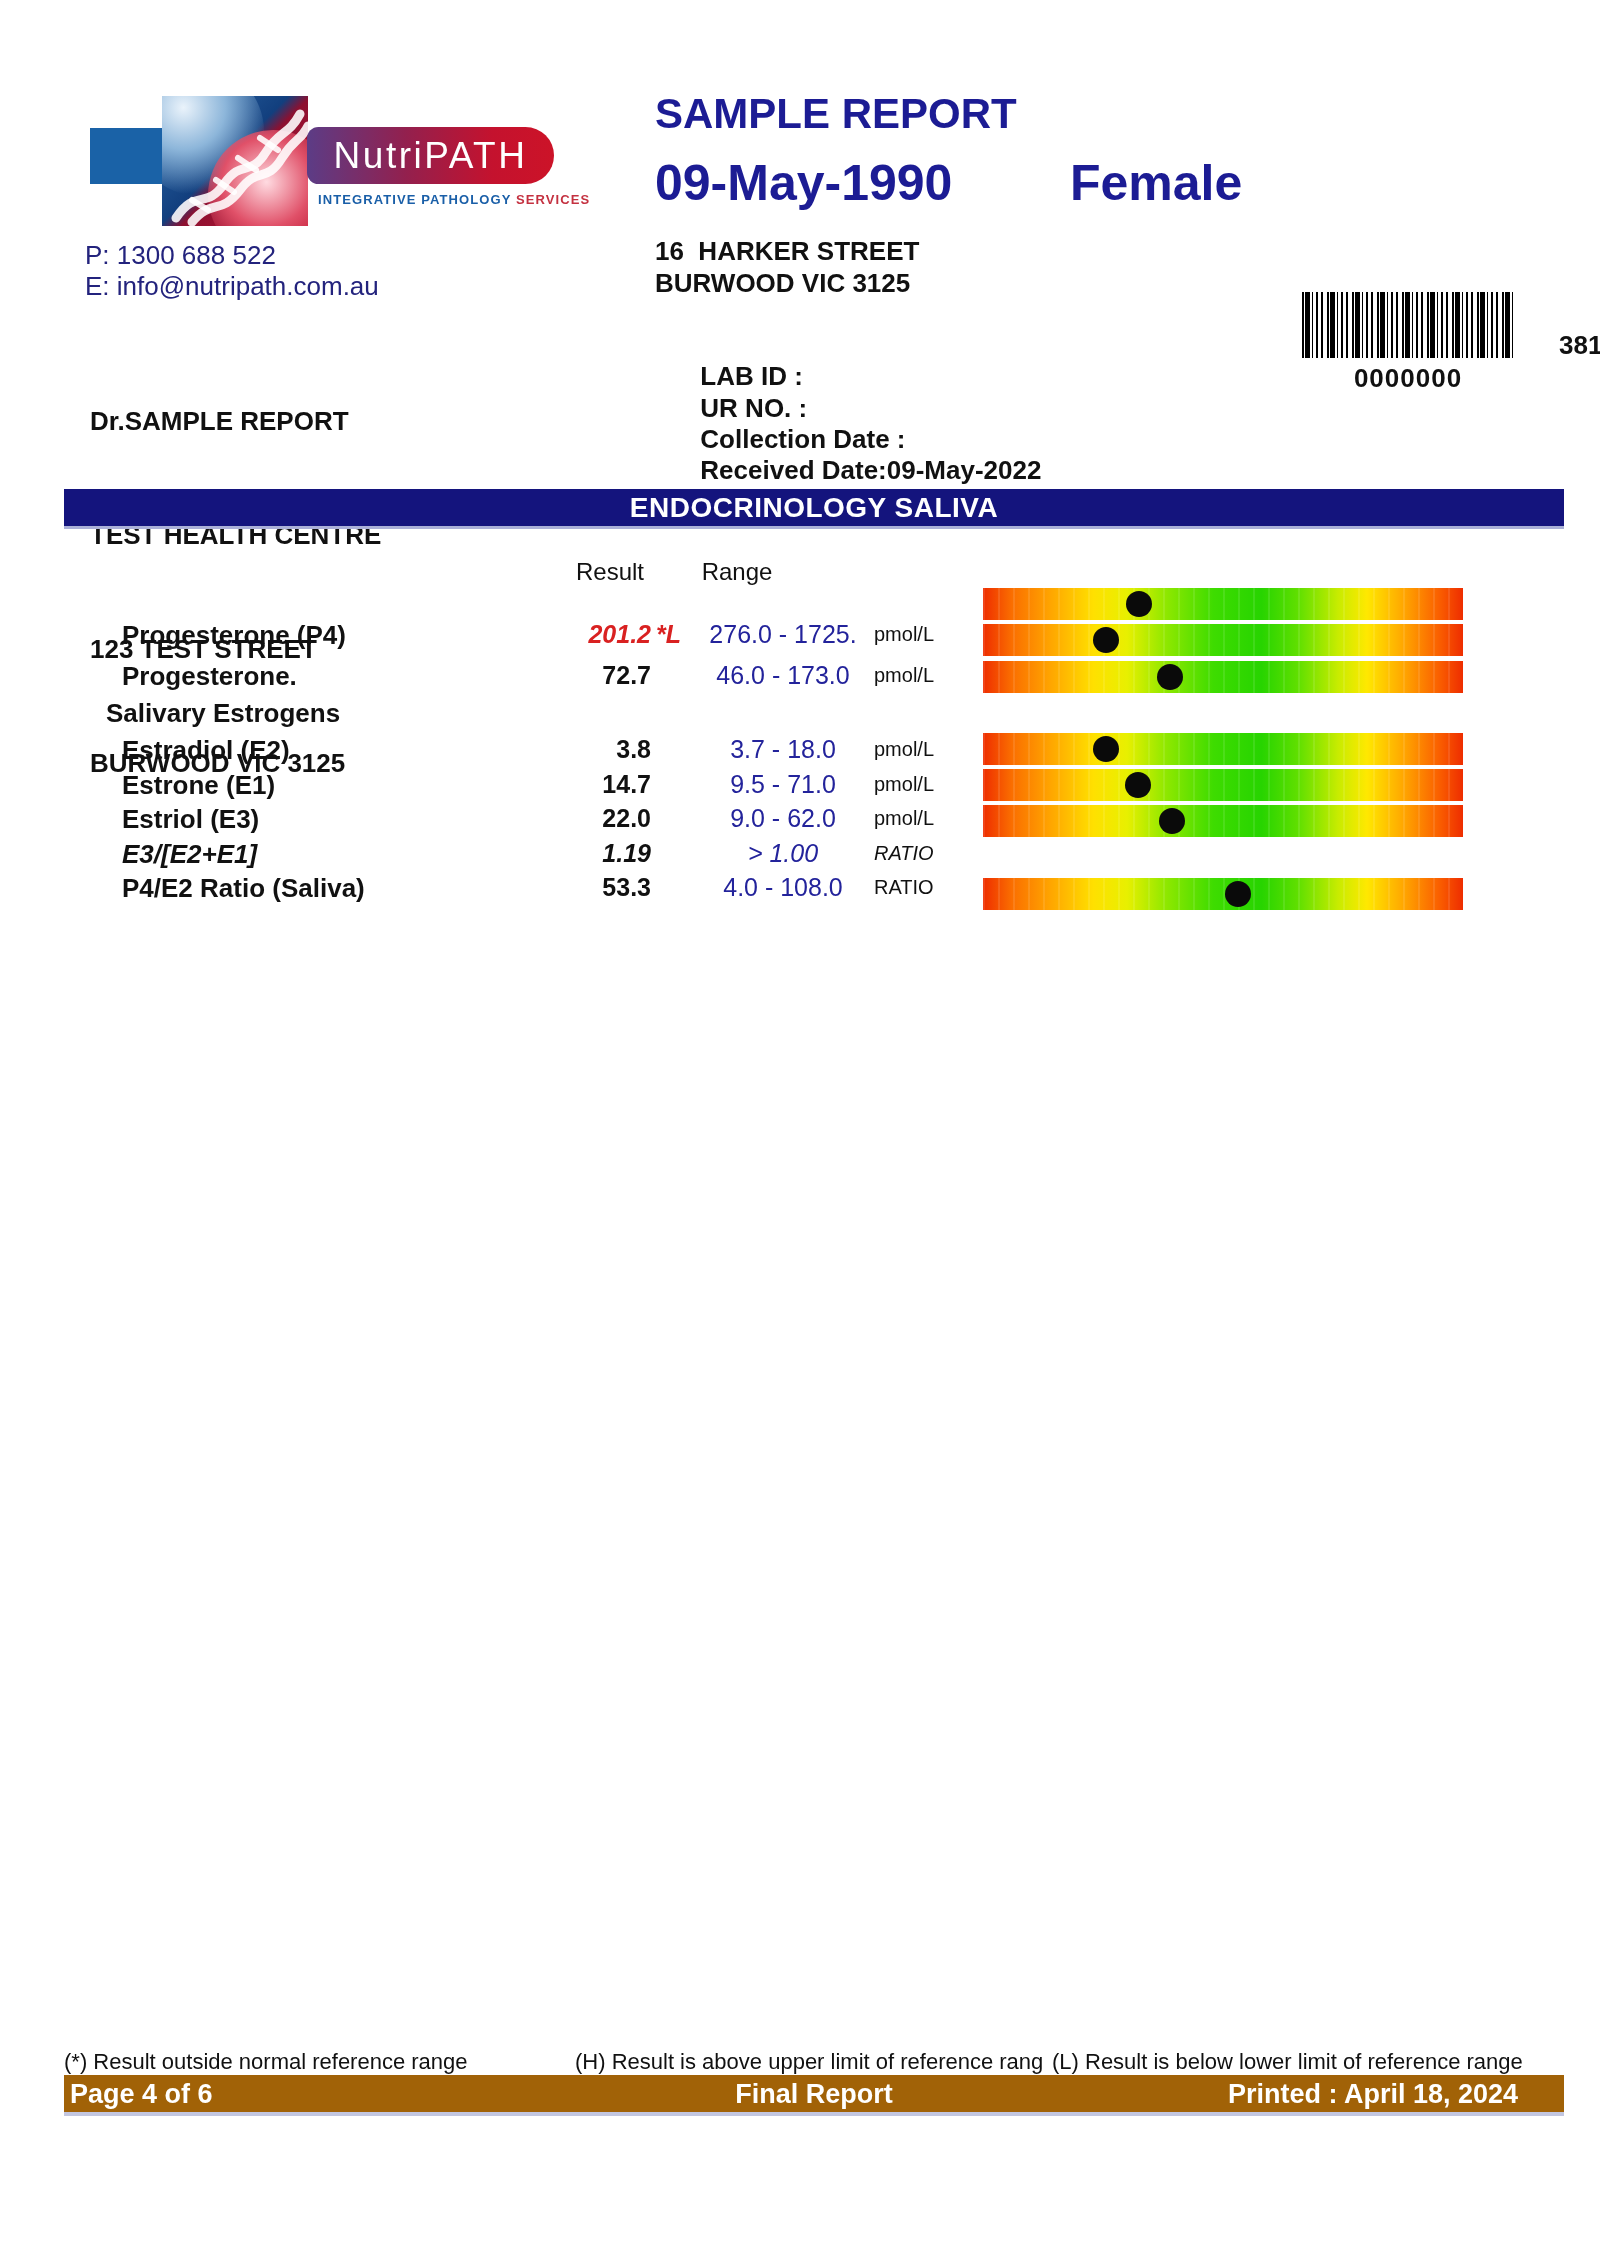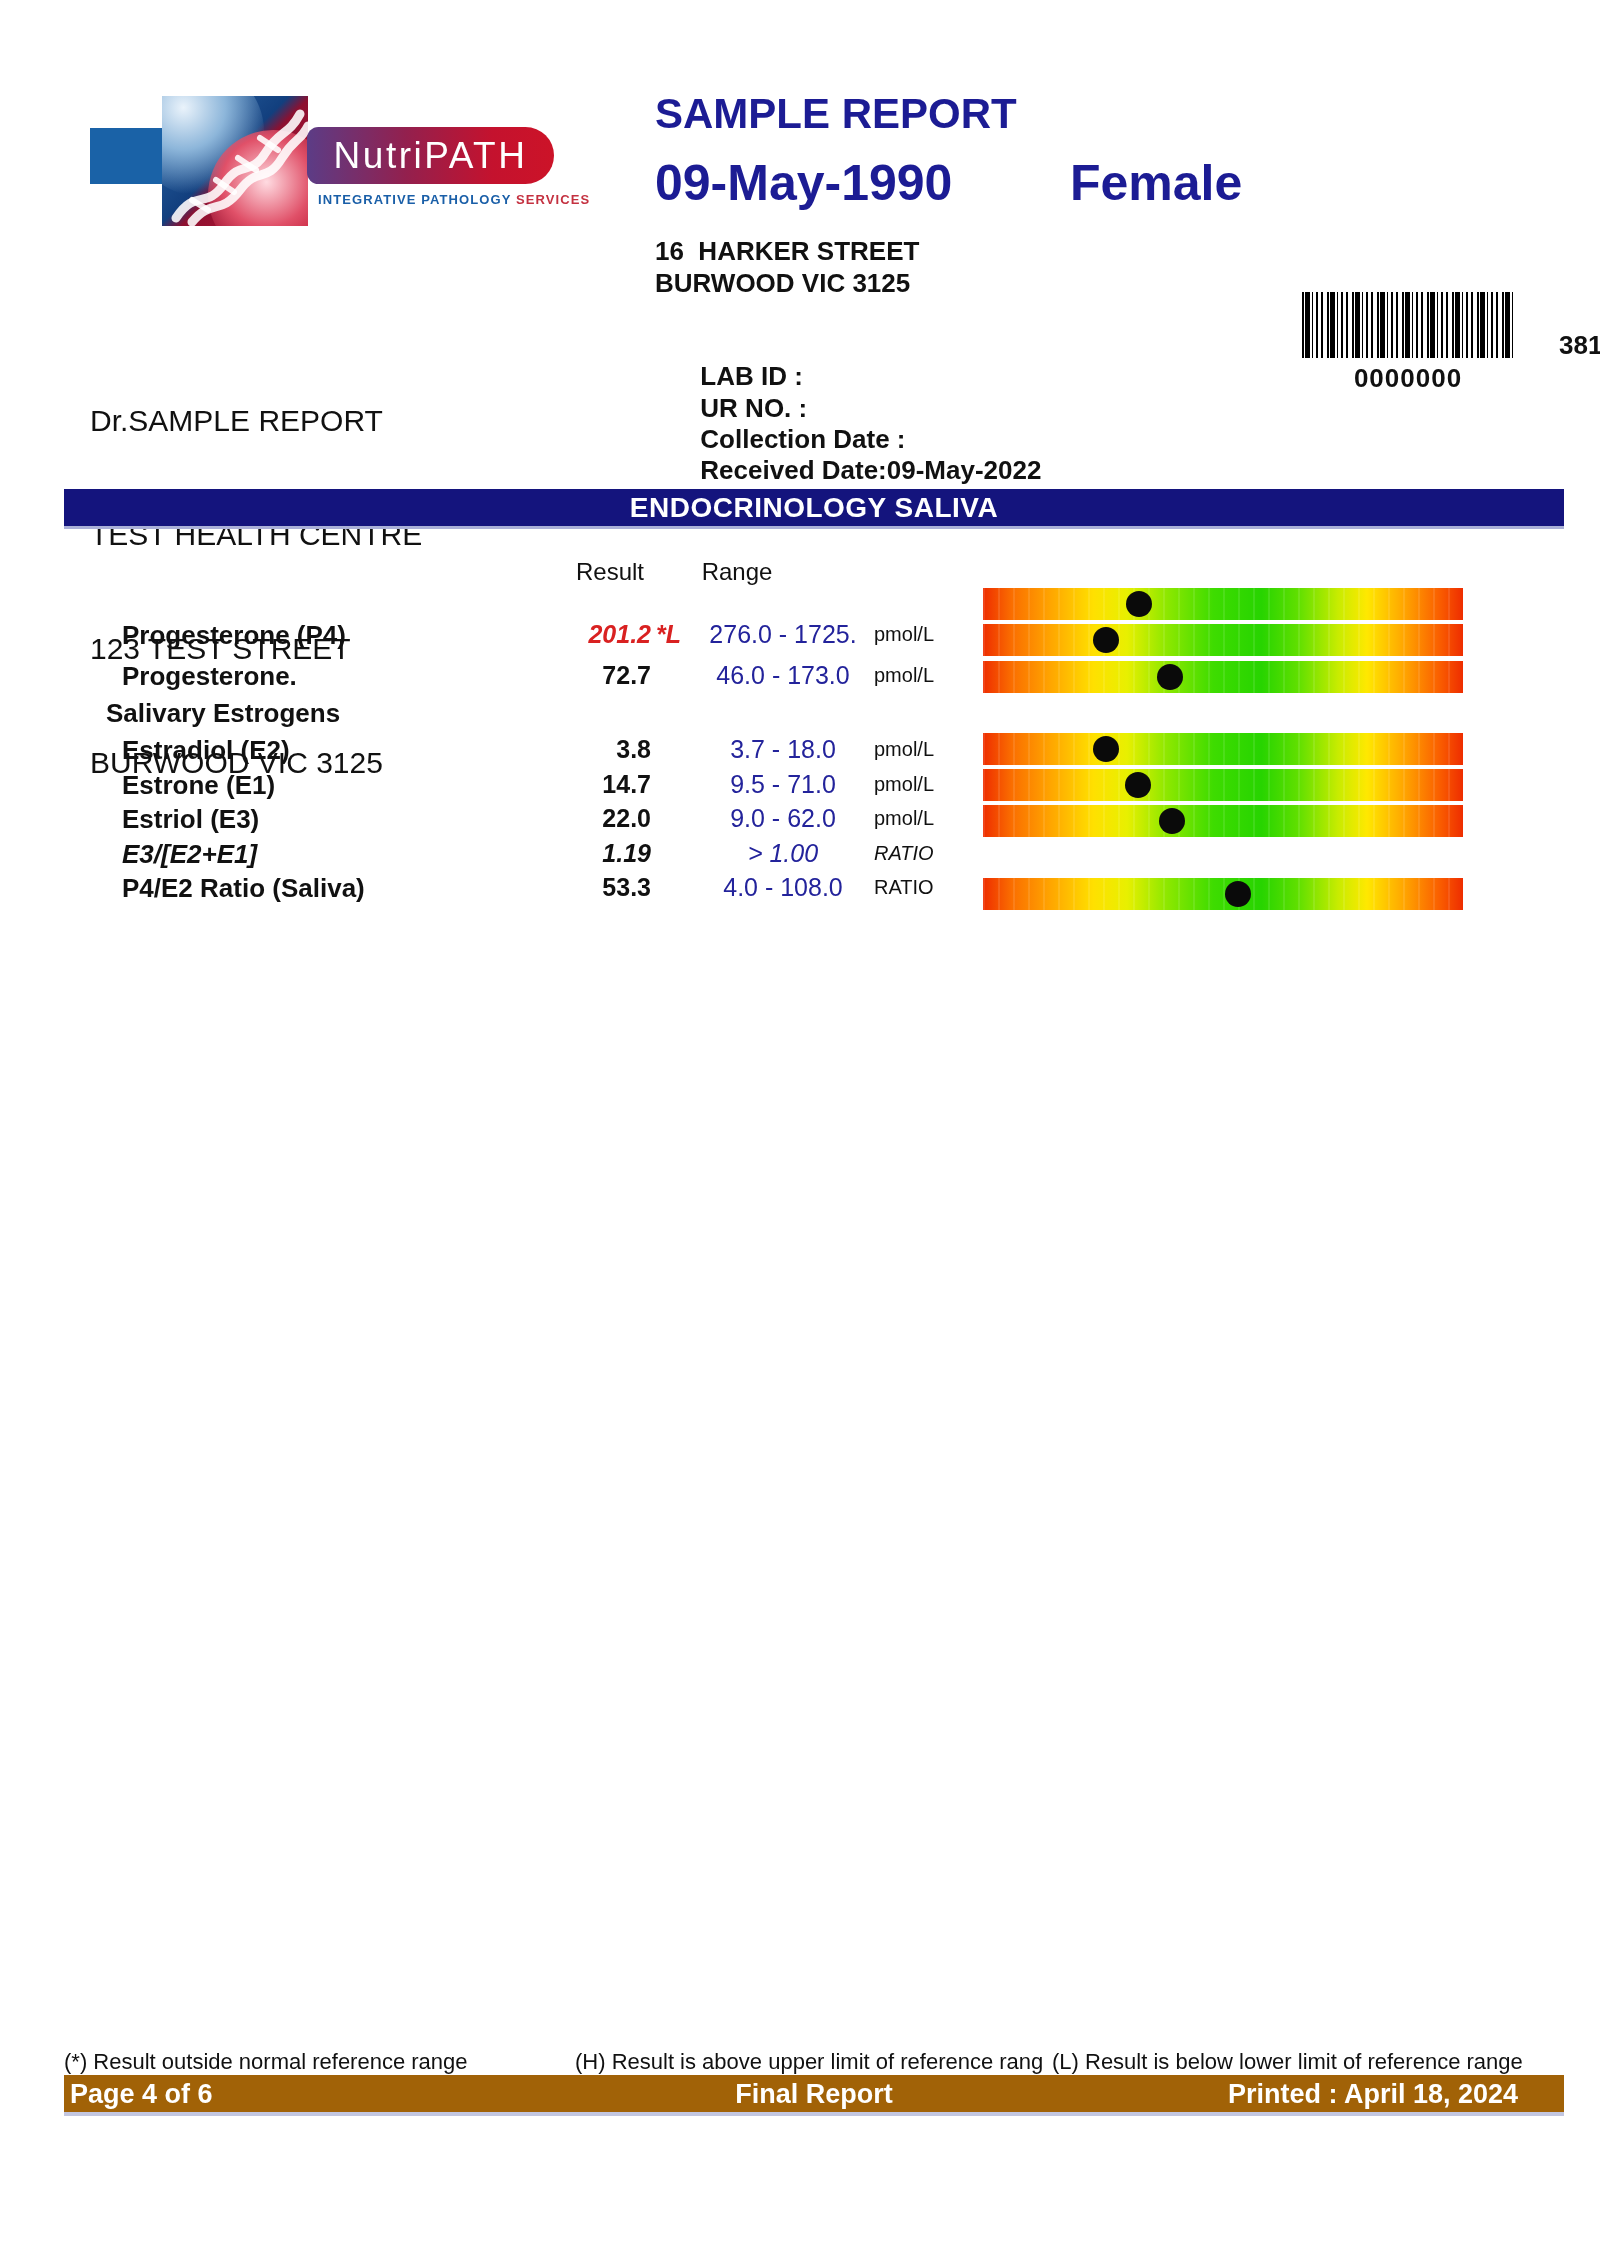--- a/index.html
+++ b/index.html
@@ -33,21 +33,21 @@
   }
   .logo-pill .brand {
     color:#fff; font-size:37px; letter-spacing:2.5px; font-weight:normal; white-space:pre;
   }
   .logo-tagline { left:318px; top:192px; font-size:13px; font-weight:bold; letter-spacing:1.1px; white-space:pre; }
   .logo-tagline .tg-blue { color:#1a5fa8; }
   .logo-tagline .tg-red  { color:#c43140; }
 
   
   .contact { left:85px; top:240px; color:#23237d; font-size:26px; line-height:31px; }
-  .referrer { left:90px; top:326px; font-weight:normal; font-size:30px; line-height:38px; white-space:pre; }
+  .referrer { left:90px; top:326px; font-weight:bold; font-size:26px; line-height:38px; white-space:pre; }
   .report-title { left:655px; top:90px; color:#1c1c94; font-weight:bold; font-size:42px; }
   .dob-line { left:655px; top:154px; color:#1c1c94; font-weight:bold; font-size:50px; }
   .sex { position:absolute; left:415px; top:0; }
   .pt-addr1 { left:655px; top:236px; font-weight:bold; font-size:26px; white-space:pre; }
   .pt-addr2 { left:655px; top:268px; font-weight:bold; font-size:26px; white-space:pre; }
 
   .lab-block { font-weight:bold; font-size:26px; }
   .lab-line { position:absolute; left:657px; white-space:pre; }
   .lab-val-id  { position:absolute; left:902px; top:0; }
   .lab-val-col { position:absolute; left:942px; top:0; }
@@ -129,20 +129,24 @@
         <path d="M30 104 L 46 114 M54 84 L 72 96 M76 62 L 94 74 M98 42 L 116 54" stroke-width="6"></path>
       </g>
     </svg>
   </div>
 
   <div class="abs logo-pill">
     <span class="brand">NutriPATH</span>
   </div>
   <div class="abs logo-tagline" style="text-transform:uppercase;"><span class="tg-blue">Integrative Pathology </span><span class="tg-red">Services</span></div>
 
+  <div class="abs contact">
+    <div>P: 1300 688 522</div>
+    <div>E: info@nutripath.com.au</div>
+  </div>
 
   <div class="abs referrer">
     <div>Dr.SAMPLE REPORT</div>
     <div>TEST HEALTH CENTRE</div>
     <div>123 TEST STREET</div>
     <div>BURWOOD VIC 3125</div>
   </div>
 
   <div class="abs report-title">SAMPLE REPORT</div>
   <div class="abs dob-line">

